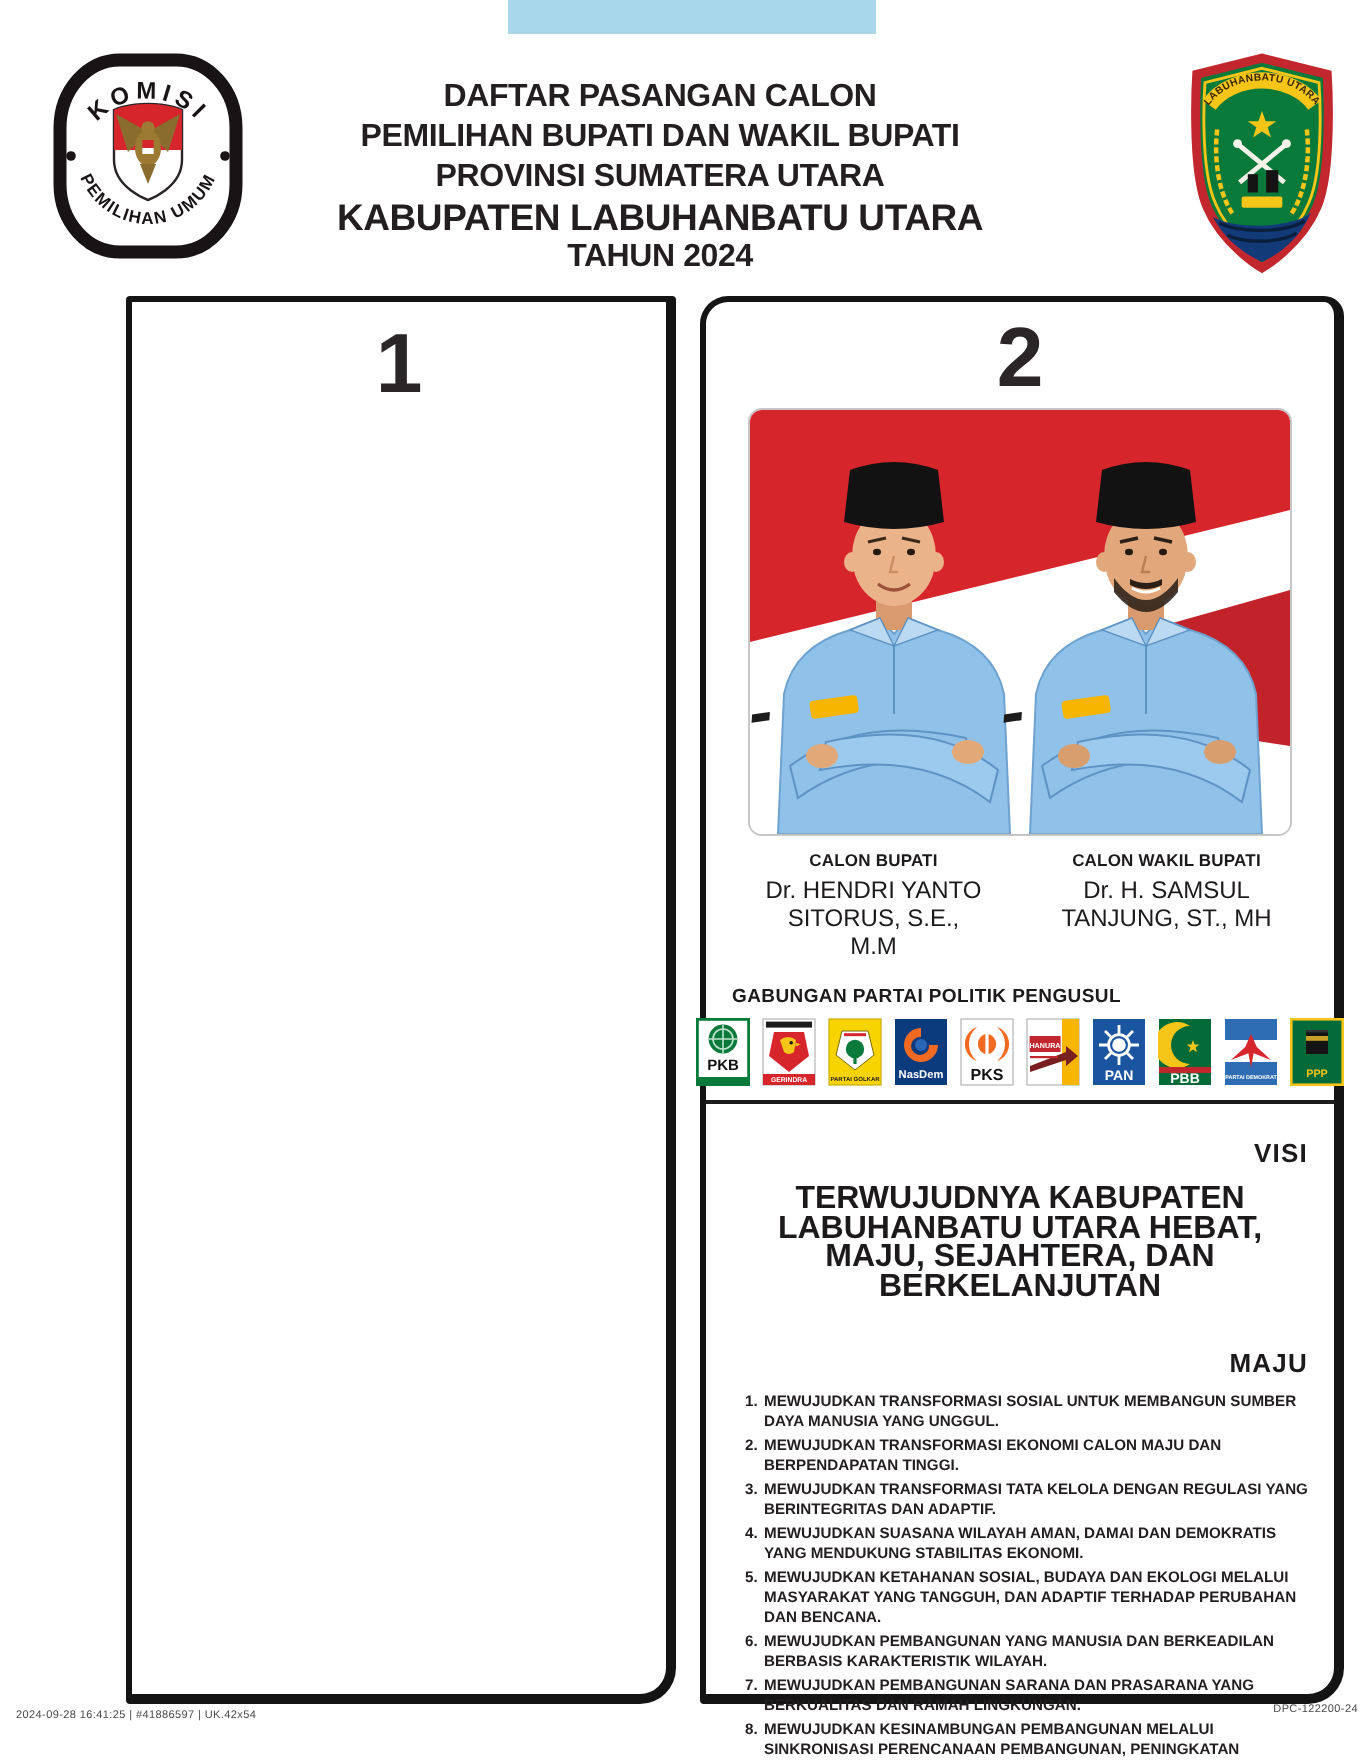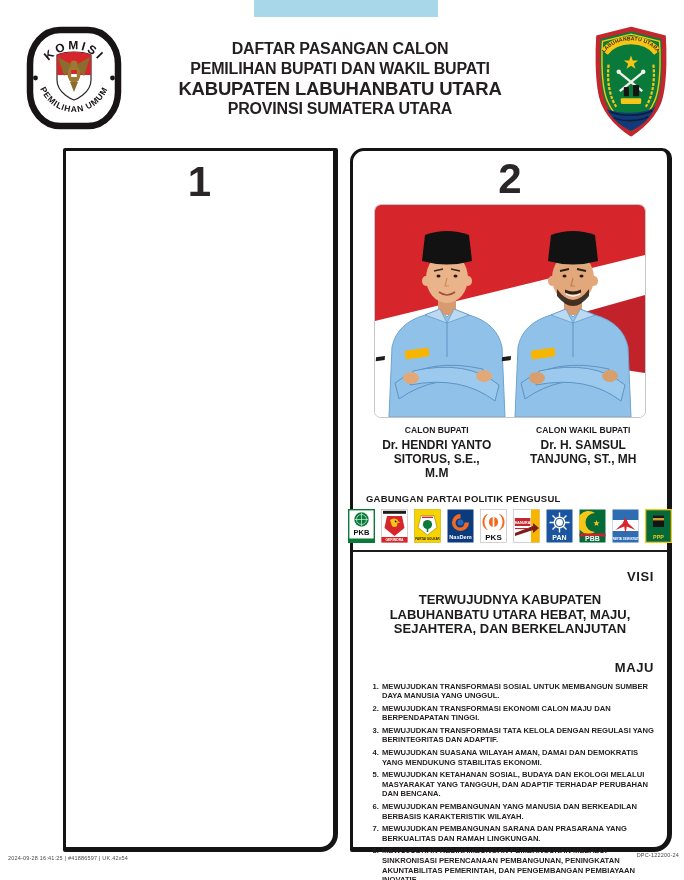--- a/index.html
+++ b/index.html
@@ -4,52 +4,52 @@
 <style>
   html,body{margin:0;padding:0;}
   body{
     width:684px;height:880px;position:relative;background:#ffffff;
     font-family:"Liberation Sans","DejaVu Sans",sans-serif;color:#1d1a1b;
     overflow:hidden;
   }
   .blue-mark{position:absolute;left:254px;top:0;width:184px;height:17px;background:#a8d7ea;}
   .kpu-logo{position:absolute;left:26px;top:26px;width:96px;height:104px;}
   .crest{position:absolute;left:591px;top:26px;width:80px;height:112px;}
-  .title{position:absolute;left:130px;top:39px;width:420px;text-align:center;
+  .title{position:absolute;left:120px;top:39px;width:420px;text-align:center;
          font-weight:bold;color:#231f20;letter-spacing:-0.2px;}
   .title .t-line{font-size:16px;line-height:20px;white-space:nowrap;}
   .title .t-line.big{font-size:18.5px;}
 
   .ballot-box{position:absolute;top:148px;height:704px;background:#fff;
     border:3px solid #141414;border-right-width:5px;border-bottom-width:5px;
     box-sizing:border-box;}
   #box1{left:63px;width:275px;border-radius:2px 2px 18px 2px;}
   #box2{left:350px;width:322px;border-radius:14px 10px 18px 2px;padding:0 13px;}
   .box-number{text-align:center;font-size:42px;font-weight:bold;line-height:46px;
     margin-top:8px;color:#2a2526;}
   #box2 .box-number{margin-top:5px;}
 
   .photo-frame{width:270px;height:212px;margin:2px auto 0 auto;border:1px solid #c6c6c6;
     border-radius:7px;overflow:hidden;background:#fff;}
   .pair-row{display:flex;width:270px;margin:0 auto;gap:23px;}
   .pair-cell{flex:1;text-align:center;}
   .role{font-size:8.5px;font-weight:bold;margin-top:7px;letter-spacing:0.1px;}
-  .cand-name{font-size:12px;font-weight:bold;line-height:14px;margin-top:3px;padding:0 6px;}
+  .cand-name{font-size:12px;font-weight:normal;line-height:14px;margin-top:3px;padding:0 6px;}
 
   .coalition-heading{text-align:left;font-size:9.5px;font-weight:bold;margin-top:13px;
     letter-spacing:0.2px;}
   .party-row{display:flex;justify-content:center;gap:6px;margin-top:5px;}
   .party-logo{width:27px;height:34px;flex:0 0 auto;}
   .divider{height:2px;background:#1c1c1c;margin:7px -13px 0 -13px;}
 
   .visi-heading,.misi-heading{text-align:right;font-size:13px;font-weight:bold;
     letter-spacing:0.6px;}
   .visi-heading{margin-top:17px;}
   .visi-text{margin:9px auto 0 auto;max-width:278px;text-align:center;
-    font-size:13px;font-weight:bold;line-height:14.5px;}
+    font-size:16px;font-weight:bold;line-height:14.5px;}
   .misi-heading{margin-top:23px;}
   .misi-list{margin:7px 0 0 0;padding:0 0 0 15px;font-size:7.6px;font-weight:bold;
     line-height:9.8px;color:#221e1f;}
   .misi-list li{margin-bottom:2.5px;padding-left:1px;}
 
   .footer-left{position:absolute;left:8px;top:855px;font-size:5.5px;color:#4a4a4a;
     letter-spacing:0.2px;}
   .footer-right{position:absolute;right:5px;top:852px;font-size:5.5px;color:#4a4a4a;
     letter-spacing:0.2px;}
 </style>
@@ -81,22 +81,23 @@
     <circle cx="48" cy="38" r="3.4" fill="#9c7a33"></circle>
     <path d="M44,56 L52,56 L48,66 Z" fill="#8a6d2e"></path>
     <rect x="45.2" y="44" width="5.6" height="4" fill="#d6252b"></rect>
     <rect x="45.2" y="48" width="5.6" height="3" fill="#ffffff"></rect>
   </svg>
 </div>
 
 <div class="title">
   <div class="t-line">DAFTAR PASANGAN CALON</div>
   <div class="t-line">PEMILIHAN BUPATI DAN WAKIL BUPATI</div>
+  <div class="t-line">PROVINSI SUMATERA UTARA</div>
   <div class="t-line big">KABUPATEN LABUHANBATU UTARA</div>
-  <div class="t-line">PROVINSI SUMATERA UTARA</div>
+  <div class="t-line">TAHUN 2024</div>
 </div>
 
 <div class="crest">
   <svg viewBox="0 0 78 110" width="80" height="112">
     <path d="M39,3 L71,11 C71,11 74,57 66,76 C58,95 39,106 39,106 C39,106 20,95 12,76 C4,57 7,11 7,11 Z" fill="#0a7a3a" stroke="#c1272d" stroke-width="4.5"></path>
     <path d="M39,8 L67,15 C67,15 70,56 62,74 C55,91 39,101 39,101 C39,101 23,91 16,74 C8,56 11,15 11,15 Z" fill="none" stroke="#f5c518" stroke-width="1.4"></path>
     <path id="crestArc" d="M 13,26 A 30,24 0 0 1 65,26" fill="none" stroke="#f5c518" stroke-width="8"></path>
     <text font-size="5" font-weight="bold" fill="#3a2705" letter-spacing="0.2">
       <textPath href="#crestArc" startOffset="50%" text-anchor="middle">LABUHANBATU UTARA</textPath>
     </text>

